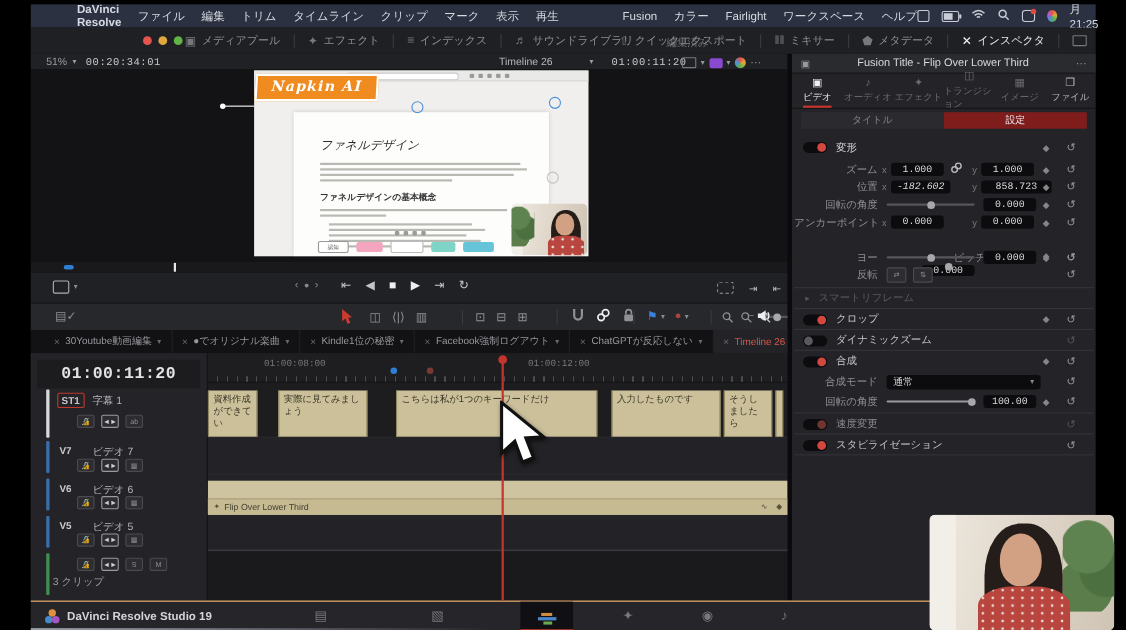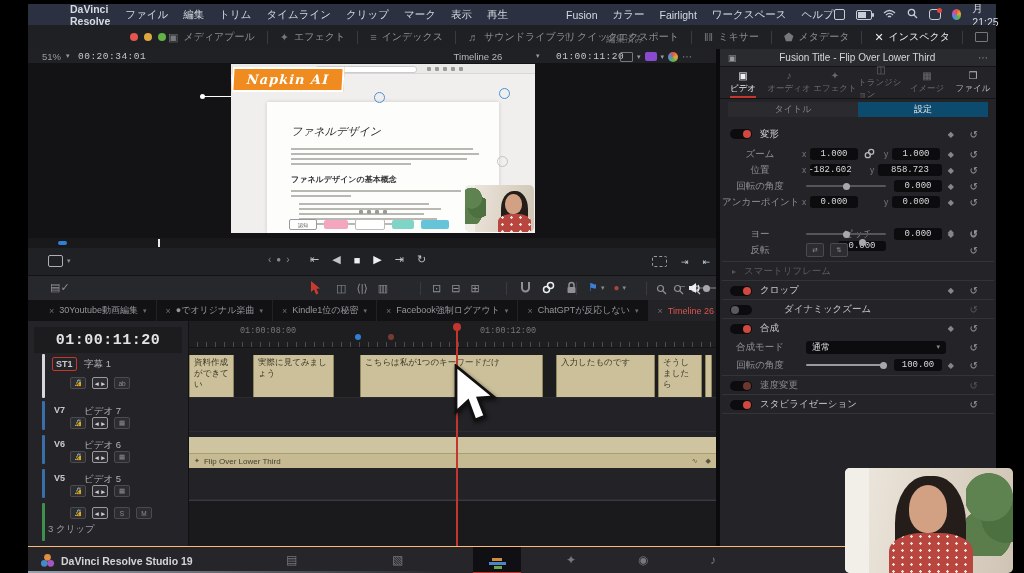--- a/index.html
+++ b/index.html
@@ -119,23 +119,23 @@
   .insp-head{position:absolute;left:0;top:0;width:100%;height:17px;background:#2a2b2f;border-bottom:1px solid #141416;
              display:flex;align-items:center;color:#d8d8dc;font-size:10px;}
   .insp-tabs{position:absolute;left:0;top:17px;width:100%;height:32px;display:flex;border-bottom:1px solid #141416;}
   .itab{flex:1;display:flex;flex-direction:column;align-items:center;justify-content:center;gap:2px;
         color:#6a6b70;font-size:8.5px;position:relative;}
   .itab .ig{font-size:10px;}
   .itab.active{color:#f0f0f2;}
   .itab.active::after{content:"";position:absolute;bottom:0;width:26px;height:2px;background:#c3362e;}
   .subtabs{position:absolute;left:8px;top:53px;width:260px;height:15px;display:flex;}
   .subtab{flex:1;display:flex;align-items:center;justify-content:center;font-size:9px;color:#85858a;background:#2b2b2f;}
-  .subtab.active{background:#0c4a6e;color:#eceef0;}
+  .subtab.active{background:#7f1d1d;color:#eceef0;}
   .irow{position:absolute;left:2px;width:272px;height:16px;display:flex;align-items:center;font-size:9.5px;}
-  .ilabel{width:76px;text-align:center;color:#8f9095;white-space:nowrap;}
+  .ilabel{width:76px;text-align:right;color:#8f9095;white-space:nowrap;}
   .axis{width:12px;text-align:center;color:#77787c;font-size:8.5px;}
   .vbox{width:48px;height:12px;background:#0c0c0e;border-radius:3px;color:#d9d9db;font-size:9px;
         display:flex;align-items:center;justify-content:center;font-family:"Liberation Mono",monospace;}
   .kf{position:absolute;right:40px;color:#85858a;font-size:8px;}
   .rst{position:absolute;right:16px;color:#9a9a9f;font-size:10px;}
   .tgl{width:22px;height:10px;border-radius:5px;background:#0c0c0e;position:relative;flex:none;}
   .tgl i{position:absolute;width:8px;height:8px;border-radius:50%;top:1px;}
   .tgl.on i{right:1px;background:#d24840;}
   .tgl.off i{left:1px;background:#5a5a5e;}
   .tgl.dim i{right:1px;background:#6e3531;}
@@ -628,21 +628,21 @@
       </span>
       <span class="axis">y</span>
       <span class="vbox">1.000</span>
       <span class="kf">◆</span>
       <span class="rst">↺</span>
     </div>
 
     <div class="irow" style="top:113px;">
       <span class="ilabel">位置</span>
       <span class="axis">x</span>
-      <span class="vbox" style="width:40px;">-182.602</span>
+      <span class="vbox" style="width:54px;font-style:italic;">-182.602</span>
       <span style="width:16px;"></span>
       <span class="axis">y</span>
       <span class="vbox" style="width:64px;">858.723</span>
       <span class="kf">◆</span>
       <span class="rst">↺</span>
     </div>
 
     <div class="irow" style="top:129px;">
       <span class="ilabel">回転の角度</span>
       <span class="slider" style="width:80px;margin-left:8px;">
@@ -702,21 +702,21 @@
     <div class="irow" style="top:233px;height:17px;">
       <span class="tgl on" style="margin-left:8px;">
           <i></i>
         </span>
       <span class="seclabel">クロップ</span>
       <span class="kf">◆</span>
       <span class="rst">↺</span>
     </div>
     <span class="hdiv" style="top:250px;"></span>
 
-    <div class="irow" style="top:252px;height:17px;gap:24px;">
+    <div class="irow" style="top:252px;height:17px;">
       <span class="tgl off" style="margin-left:8px;">
           <i></i>
         </span>
       <span class="seclabel">ダイナミックズーム</span>
       <span class="rst" style="color:#55555a;">↺</span>
     </div>
     <span class="hdiv" style="top:269px;"></span>
 
     <div class="irow" style="top:271px;height:17px;">
       <span class="tgl on" style="margin-left:8px;">

